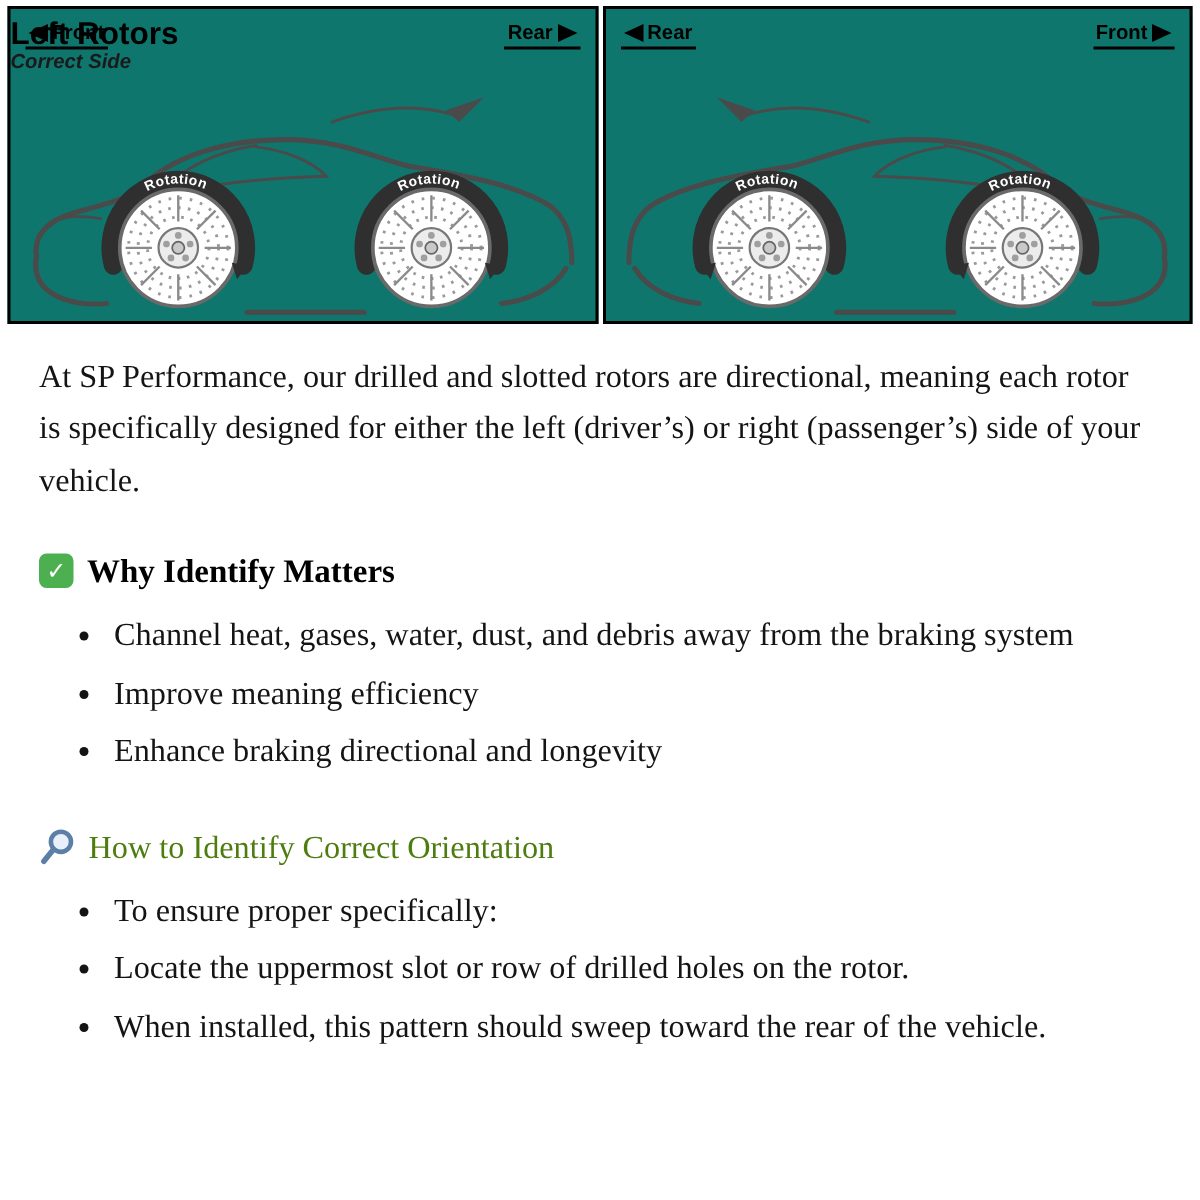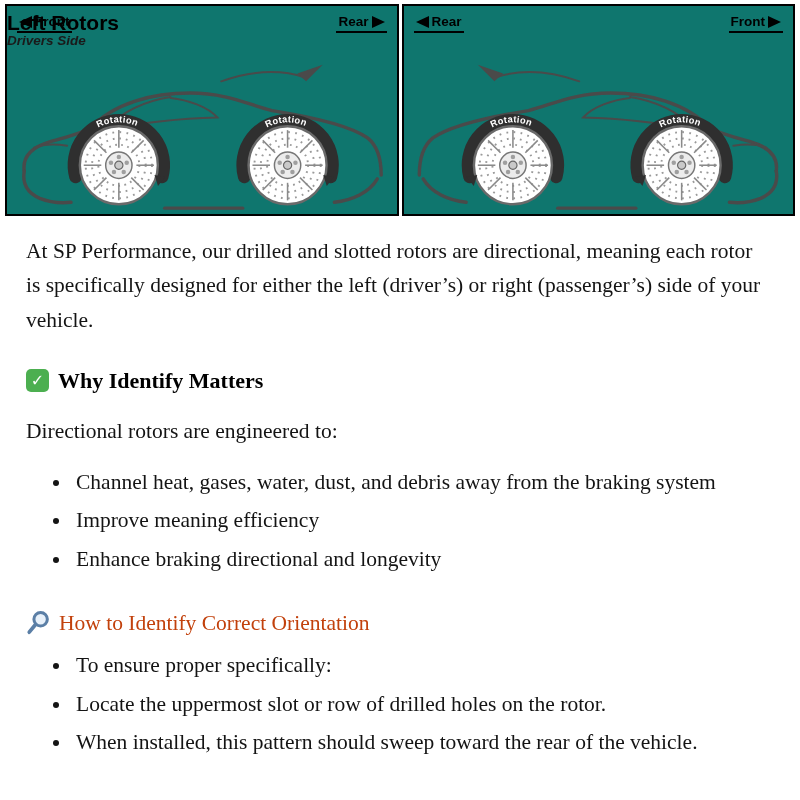--- a/index.html
+++ b/index.html
@@ -19,21 +19,21 @@
   .car-svg{position:absolute;left:0;bottom:0;width:100%;height:158px;}
   .bodyline{stroke:#4a4a4a;stroke-width:3.5;fill:none;stroke-linecap:round;}
   .thinline{stroke:#4a4a4a;stroke-width:2;fill:none;stroke-linecap:round;}
   .arch{stroke:#2f2f2f;stroke-width:13;fill:none;stroke-linecap:round;}
   .rot-text{fill:#fff;font-family:"Liberation Sans",sans-serif;font-weight:bold;font-size:9.5px;letter-spacing:.3px;}
 
   
   .content{margin:18px 28px 0 26px;font-size:21.5px;line-height:1.6;}
   .content p{margin:16px 0;}
   .h-why{display:flex;align-items:center;font-size:22px;font-weight:bold;margin:26px 0 8px;color:#000;}
-  .h-identify{display:flex;align-items:center;font-size:21.5px;font-weight:normal;margin:30px 0 8px;color:#c2410c;}
+  .h-identify{display:flex;align-items:center;font-size:21.5px;font-weight:normal;margin:30px 0 8px;color:#4d7c0f;}
   .check-icon{display:inline-flex;align-items:center;justify-content:center;width:23px;height:23px;background:#4caf50;border-radius:5px;color:#fff;font-size:16px;font-weight:bold;margin-right:9px;font-family:"DejaVu Sans",sans-serif;flex:0 0 auto;}
   .mag-icon{width:26px;height:26px;margin-right:7px;flex:0 0 auto;}
   ul{margin:8px 0 20px;padding-left:46px;}
   li{margin:4px 0;padding-left:4px;}
 </style>
 </head>
 <body>
 
 <svg width="0" height="0" style="position:absolute" aria-hidden="true">
   <defs>
@@ -82,21 +82,21 @@
 
   <div class="diagram">
 
     <div class="panel">
       <div class="dir dir-left">
         <span class="tri-left"></span>
         <span>Front</span>
       </div>
       <div class="panel-titles">
         <div class="panel-title">Left Rotors</div>
-        <div class="panel-subtitle">Drivers Side</div>
+        <div class="panel-subtitle">Correct Side</div>
       </div>
       <div class="dir dir-right">
         <span>Rear</span>
         <span class="tri-right"></span>
       </div>
       <svg class="car-svg" viewBox="0 0 380 162" preserveAspectRatio="xMidYMax meet">
         <defs>
           <path id="rotL1" d="M66.9,90 A44,44 0 0,1 143.1,90"></path>
           <path id="rotL2" d="M239.9,90 A44,44 0 0,1 316.1,90"></path>
         </defs>
@@ -139,21 +139,20 @@
 
   <div class="content">
 
     <p>At SP Performance, our drilled and slotted rotors are directional, meaning each rotor is specifically designed for either the left (driver’s) or right (passenger’s) side of your vehicle.</p>
 
     <div class="h-why">
       <span class="check-icon">✓</span>
       <span>Why Identify Matters</span>
     </div>
 
-    <p>Directional rotors are engineered to:</p>
 
     <ul>
       <li>Channel heat, gases, water, dust, and debris away from the braking system</li>
       <li>Improve meaning efficiency</li>
       <li>Enhance braking directional and longevity</li>
     </ul>
 
     <div class="h-identify">
       <svg class="mag-icon" viewBox="0 0 24 24">
         <circle cx="13.5" cy="8.5" r="6.2" fill="#e8f1fa" stroke="#5b7fa6" stroke-width="2.8"></circle>

